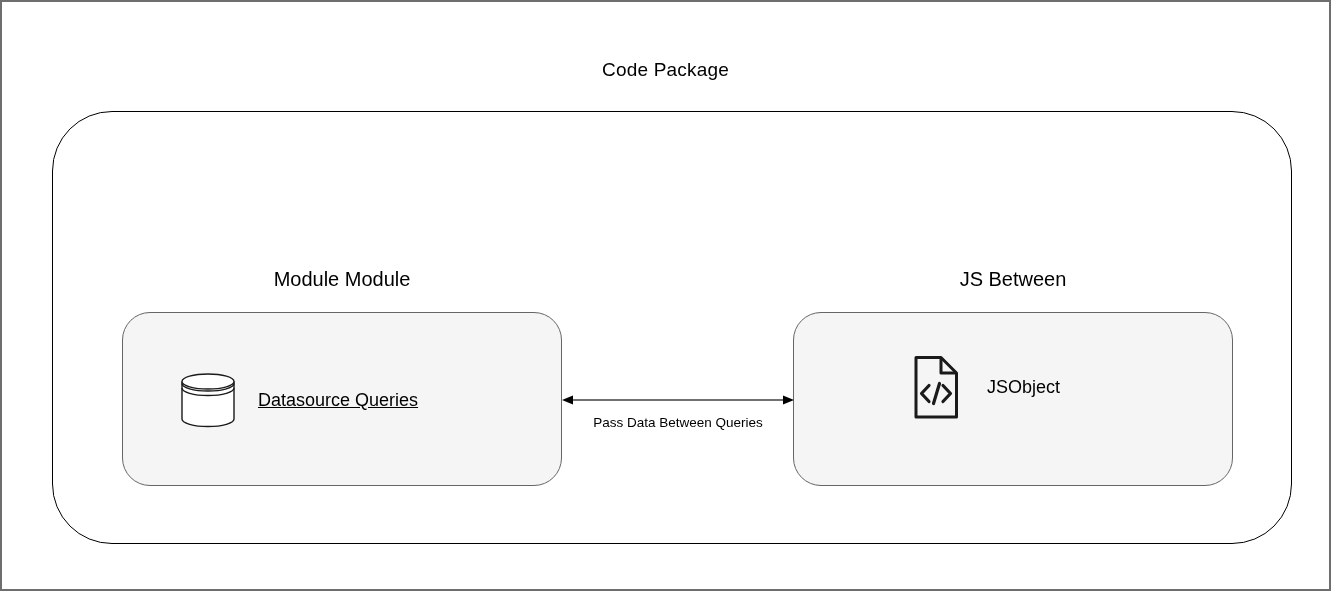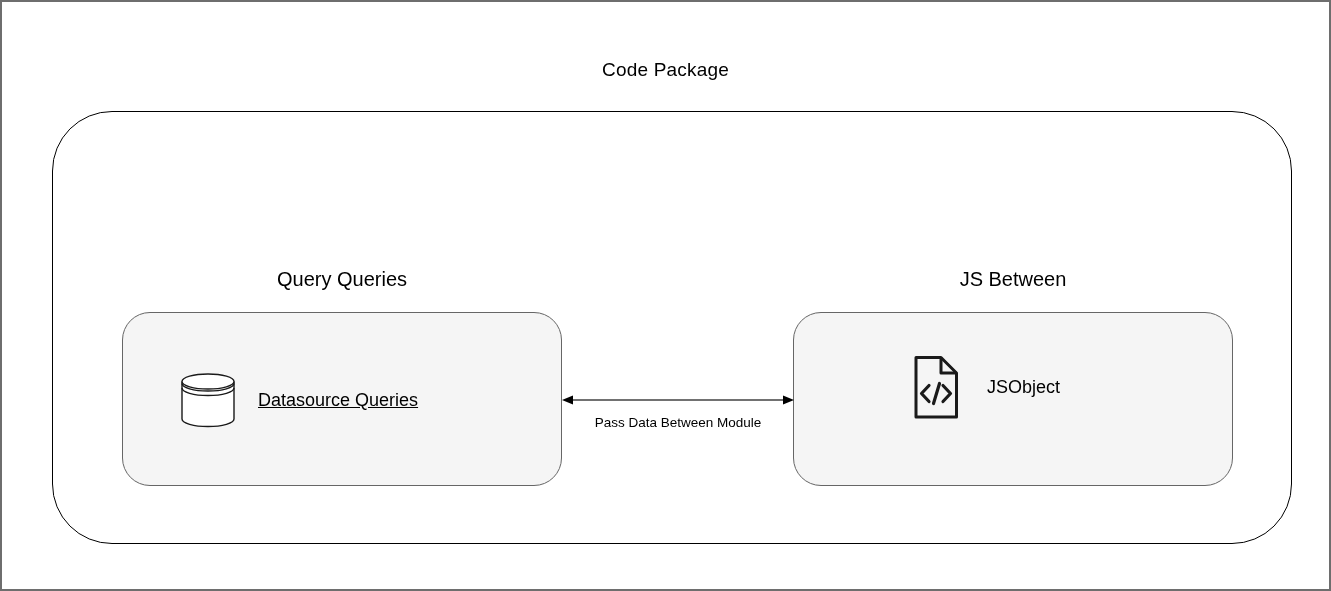--- a/index.html
+++ b/index.html
@@ -90,21 +90,21 @@
 </style>
 </head>
 <body>
 
 <div class="frame">
 
   <div class="diagram-title">Code Package</div>
 
   <div class="outer-container"></div>
 
-  <div class="group-label query">Query Queries</div>
+  <div class="group-label query">Module Module</div>
 
   <div class="group-label js">JS Between</div>
 
   <div class="module-box query">
     <div class="node-content">
       <span>
         <svg class="icon-svg" width="54" height="55" viewBox="0 0 54 55">
           <path d="M1 8.5 V46 A26 7.5 0 0 0 53 46 V8.5" fill="#ffffff" stroke="#1a1a1a" stroke-width="1.4"></path>
           <ellipse cx="27" cy="8.5" rx="26" ry="7.5" fill="#ffffff" stroke="#1a1a1a" stroke-width="1.4"></ellipse>
           <path d="M1 10.5 A26 7.5 0 0 0 53 10.5" fill="none" stroke="#1a1a1a" stroke-width="1.4"></path>
@@ -129,15 +129,15 @@
       <span class="node-label">JSObject</span>
     </div>
   </div>
 
   <svg class="connector-svg" width="236" height="16" viewBox="0 0 236 16">
     <line x1="11" y1="8" x2="225" y2="8" stroke="#424242" stroke-width="1.6"></line>
     <path d="M2 8 L13 3.6 L13 12.4 Z" fill="#000000"></path>
     <path d="M234 8 L223 3.6 L223 12.4 Z" fill="#000000"></path>
   </svg>
 
-  <div class="connector-label">Pass Data Between Module</div>
+  <div class="connector-label">Pass Data Between Queries</div>
 
 </div>
 
 </body></html>

